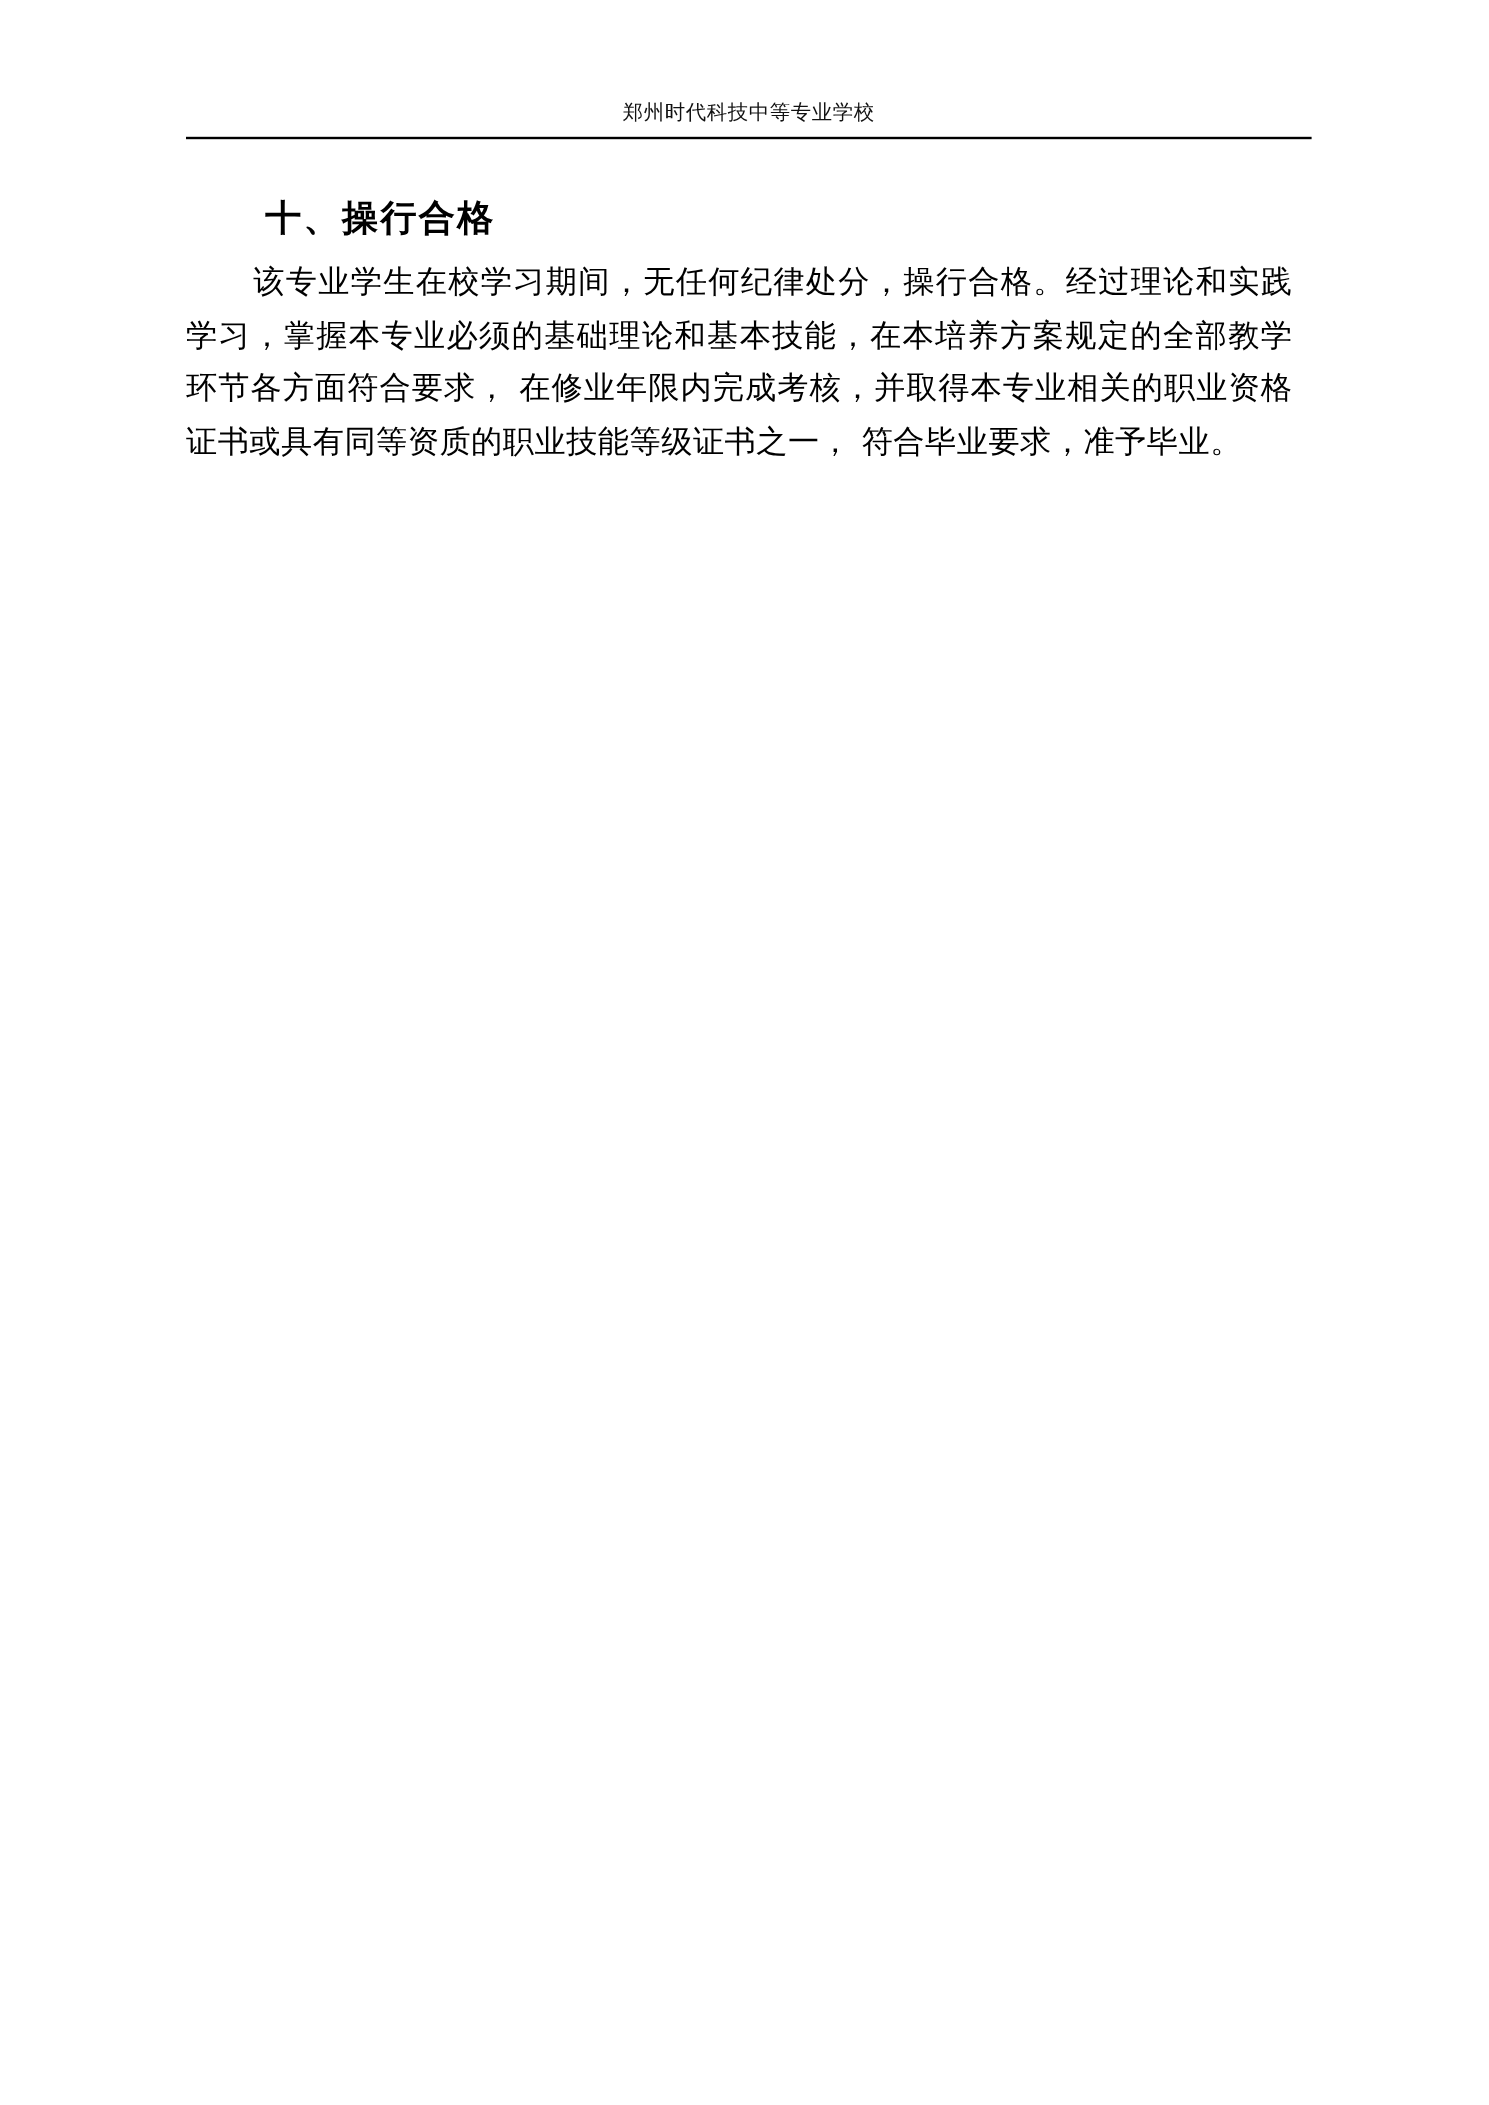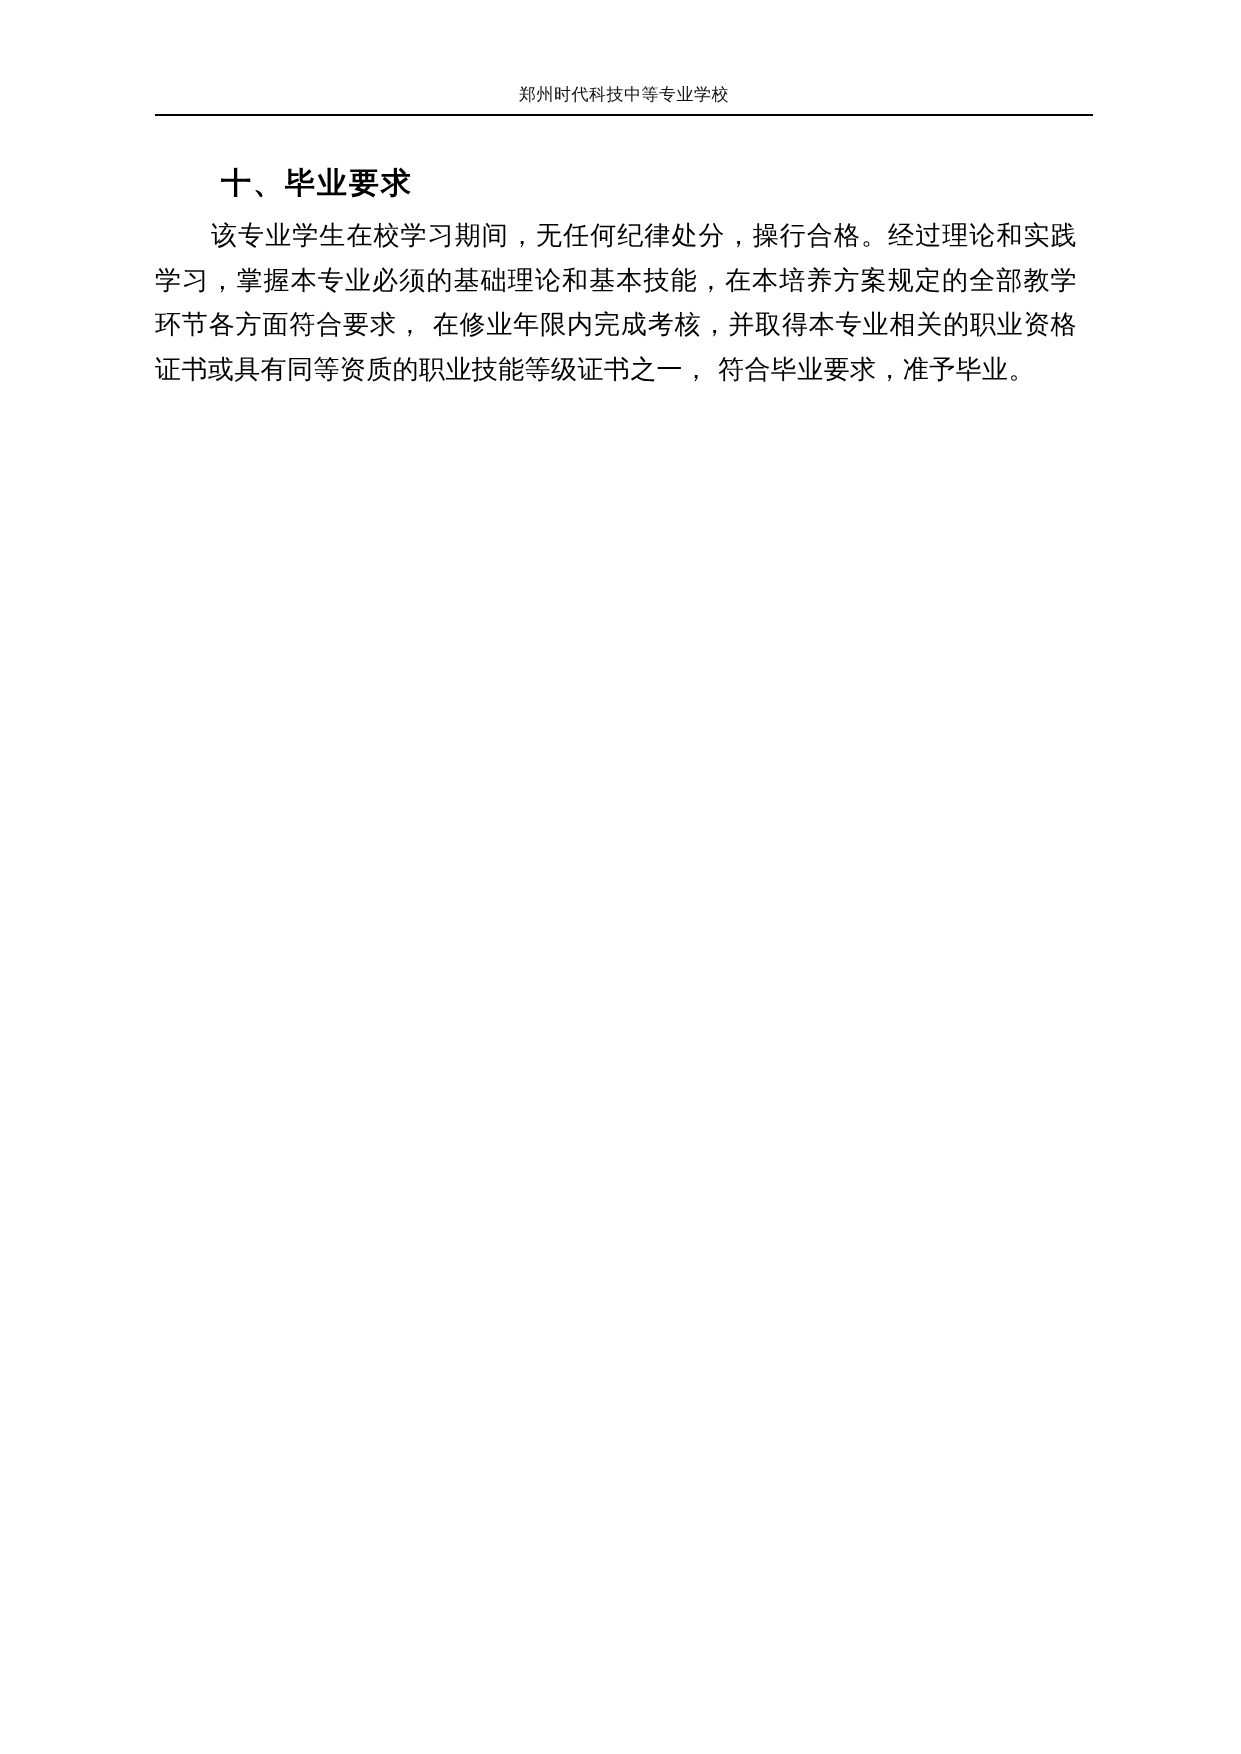--- a/index.html
+++ b/index.html
@@ -92,19 +92,19 @@
   <div class="page-inner">
 
     <div class="header">
       <div class="header-text">郑州时代科技中等专业学校</div>
     </div>
 
     <div class="header-rule"></div>
 
     <div class="content">
 
-      <h2 class="section-heading">十、毕业要求</h2>
+      <h2 class="section-heading">十、操行合格</h2>
 
       <p class="para-body">该专业学生在校学习期间，无任何纪律处分，操行合格。经过理论和实践学习，掌握本专业必须的基础理论和基本技能，在本培养方案规定的全部教学环节各方面符合要求， 在修业年限内完成考核，并取得本专业相关的职业资格证书或具有同等资质的职业技能等级证书之一， 符合毕业要求，准予毕业。</p>
     </div>
 
   </div>
 </div>
 
 </body></html>

